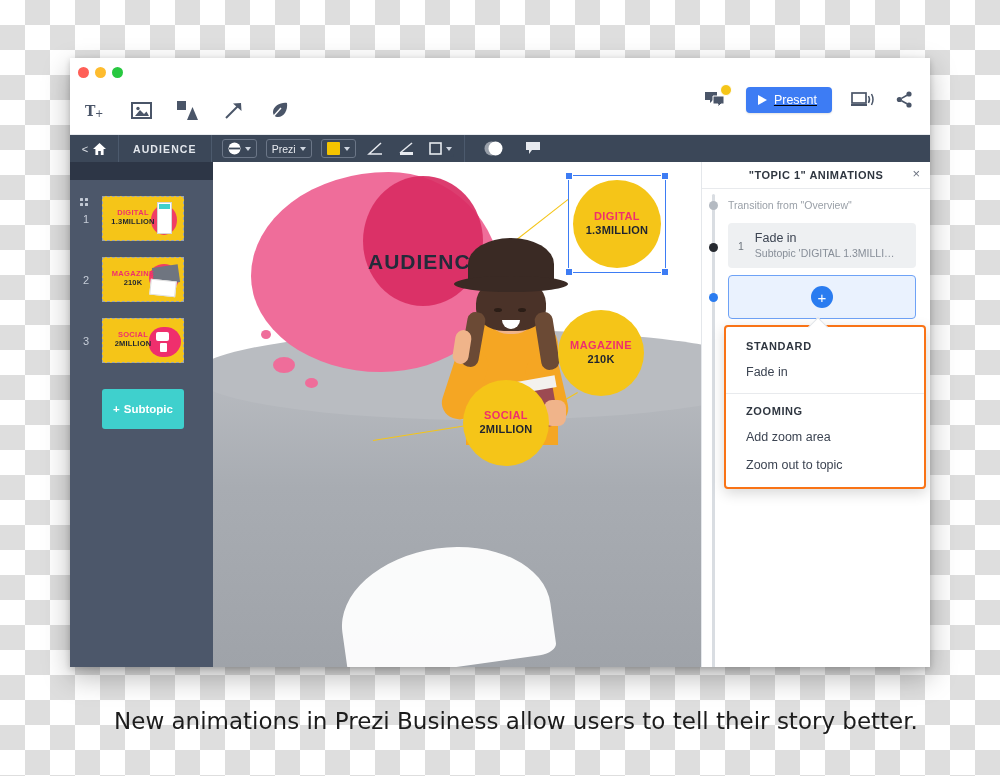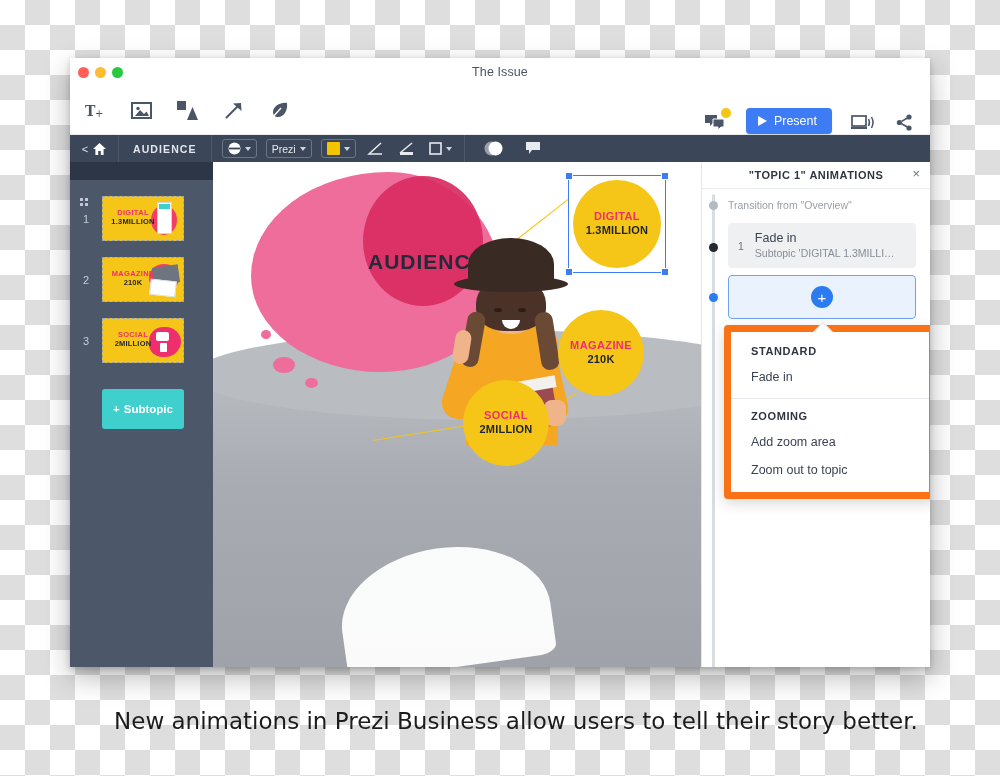--- a/index.html
+++ b/index.html
@@ -37,21 +37,21 @@
     position:absolute;left:0;right:0;top:7px;text-align:center;
     font-size:12.5px;color:#4c5463;letter-spacing:.1px;
   }
 
   
   .toolbar1{
     position:relative;height:47px;background:#ffffff;
     border-bottom:1px solid #e9ecef;
   }
   .tb-left{position:absolute;left:13px;top:0;height:47px;display:flex;align-items:center;gap:22px;}
-  .tb-right{position:absolute;right:14px;top:0;height:47px;display:flex;align-items:flex-end;gap:18px;}
+  .tb-right{position:absolute;right:14px;top:0;height:47px;display:flex;align-items:flex-start;gap:18px;text-decoration:underline;}
   .tb-icon{
     width:24px;height:24px;display:flex;align-items:center;justify-content:center;
     color:#4a5568;cursor:pointer;position:relative;
   }
   .tb-icon svg{display:block;}
   .badge-dot{
     position:absolute;right:-4px;top:-3px;width:10px;height:10px;border-radius:50%;
     background:#f5c518;border:1.5px solid #ffffff;
   }
   .present-btn{
@@ -207,21 +207,21 @@
   .add-slot{
     margin-top:7px;height:42px;border:1px solid #6ea2f6;background:#eaf2fe;border-radius:4px;
     display:flex;align-items:center;justify-content:center;cursor:pointer;position:relative;
   }
   .plus-btn{
     width:22px;height:22px;border-radius:50%;background:#2a7cf0;color:#fff;
     display:flex;align-items:center;justify-content:center;font-size:15px;line-height:1;
   }
   .menu{
     position:absolute;left:22px;top:163px;width:198px;background:#ffffff;
-    border:7px solid #f97316;border-radius:4px;
+    border:2px solid #f97316;border-radius:4px;
     box-shadow:0 4px 14px rgba(0,0,0,.16);padding:2px 0 8px 0;
   }
   .menu-arrow{
     position:absolute;left:85px;top:-7px;width:13px;height:13px;background:#fff;
     border-left:1px solid #e2e5e9;border-top:1px solid #e2e5e9;transform:rotate(45deg);
   }
   .menu-sec{
     font-size:11px;font-weight:bold;color:#2f3640;letter-spacing:.6px;
     padding:11px 20px 6px 20px;
   }
@@ -240,21 +240,20 @@
 <body>
 
 <div class="window">
 
   <div class="titlebar">
     <div class="traffic">
       <span class="dot red"></span>
       <span class="dot yellow"></span>
       <span class="dot green"></span>
     </div>
-    <div class="win-title">The Issue</div>
   </div>
 
   <div class="toolbar1">
     <div class="tb-left">
 
       <div class="tb-icon">
         <svg width="20" height="18" viewBox="0 0 20 18">
           <text x="0" y="14" font-family="DejaVu Serif, serif" font-size="14" font-weight="bold" fill="#4a5568">T</text>
           <text x="10" y="15" font-family="DejaVu Sans, sans-serif" font-size="10" fill="#4a5568">+</text>
         </svg>

